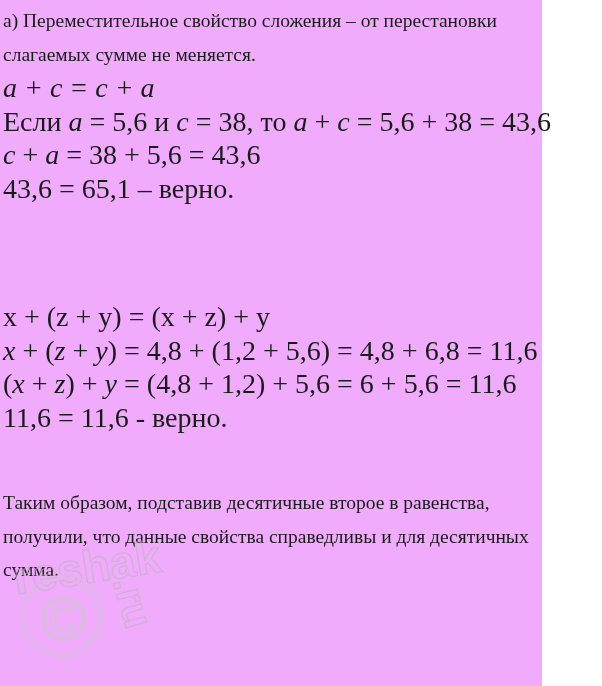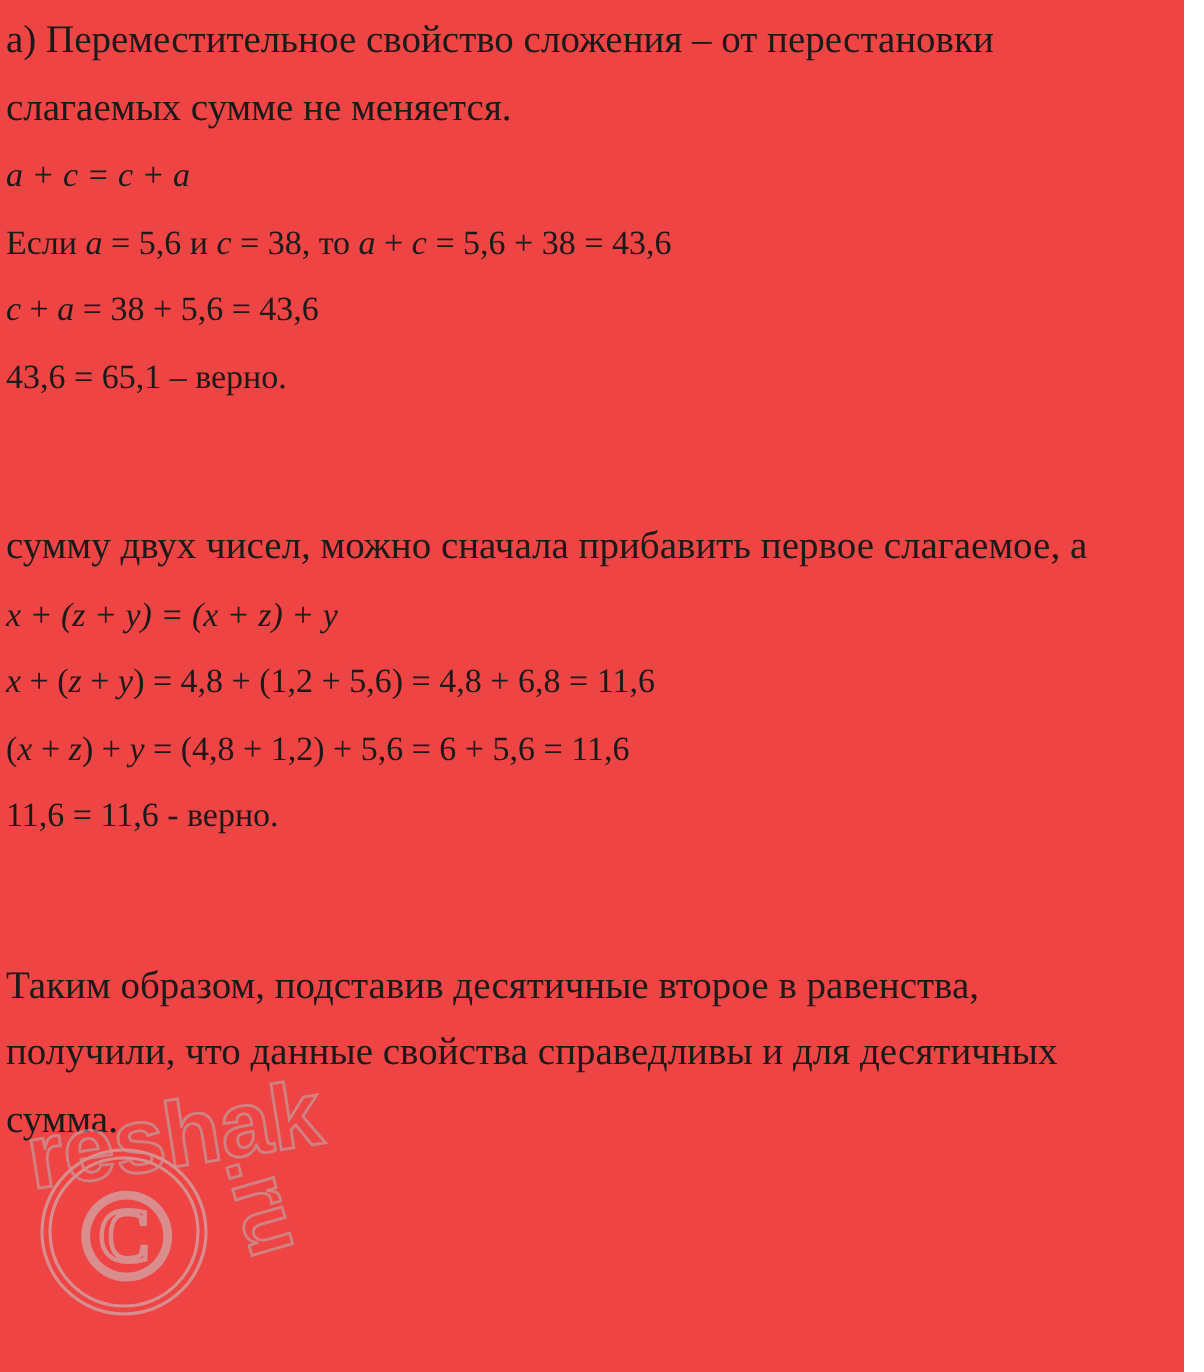--- a/index.html
+++ b/index.html
@@ -13,23 +13,23 @@
     position: relative;
     overflow: hidden;
     font-family: "Liberation Serif", "DejaVu Serif", serif;
     color: #1a1a1a;
   }
 
   #page {
     position: absolute;
     left: 0;
     top: 0;
-    width: 592px;
+    width: 542px;
     height: 686px;
-    background: #ef4444;
+    background: #f0abfc;
   }
 
   .content {
     position: absolute;
     left: 3px;
     top: 4px;
     width: 596px;
   }
 
   
@@ -37,21 +37,21 @@
     font-size: 19.5px;
     line-height: 33.5px;
     text-align: justify;
     text-justify: inter-word;
     margin: 0;
     letter-spacing: 0px;
     word-spacing: 0px;
   }
 
   .eq {
-    font-size: 17px;
+    font-size: 28px;
     line-height: 33.5px;
     margin: 0;
     white-space: nowrap;
   }
 
   .spacer-para {
     height: 52px;
   }
 
   
@@ -113,24 +113,23 @@
       <p class="eq"><i class="v">c</i> + <i class="v">a</i> = 38 + 5,6 = 43,6</p>
 
       <p class="eq">43,6 = 65,1 – верно.</p>
     </div>
 
     <div class="spacer-para"></div>
 
     <div>
 
 
-      <p class="para">сумму двух чисел, можно сначала прибавить первое слагаемое, а</p>
 
 
-      <p class="eq" style="font-style:italic;">x + (z + y) = (x + z) + y</p>
+      <p class="eq" style="margin-top:43px;">x + (z + y) = (x + z) + y</p>
 
 
       <p class="eq"><i class="v">x</i> + (<i class="v">z</i> + <i class="v">y</i>) = 4,8 + (1,2 + 5,6) = 4,8 + 6,8 = 11,6</p>
 
       <p class="eq">(<i class="v">x</i> + <i class="v">z</i>) + <i class="v">y</i> = (4,8 + 1,2) + 5,6 = 6 + 5,6 = 11,6</p>
 
       <p class="eq">11,6 = 11,6  - верно.</p>
     </div>
 
     <div class="spacer-para"></div>

